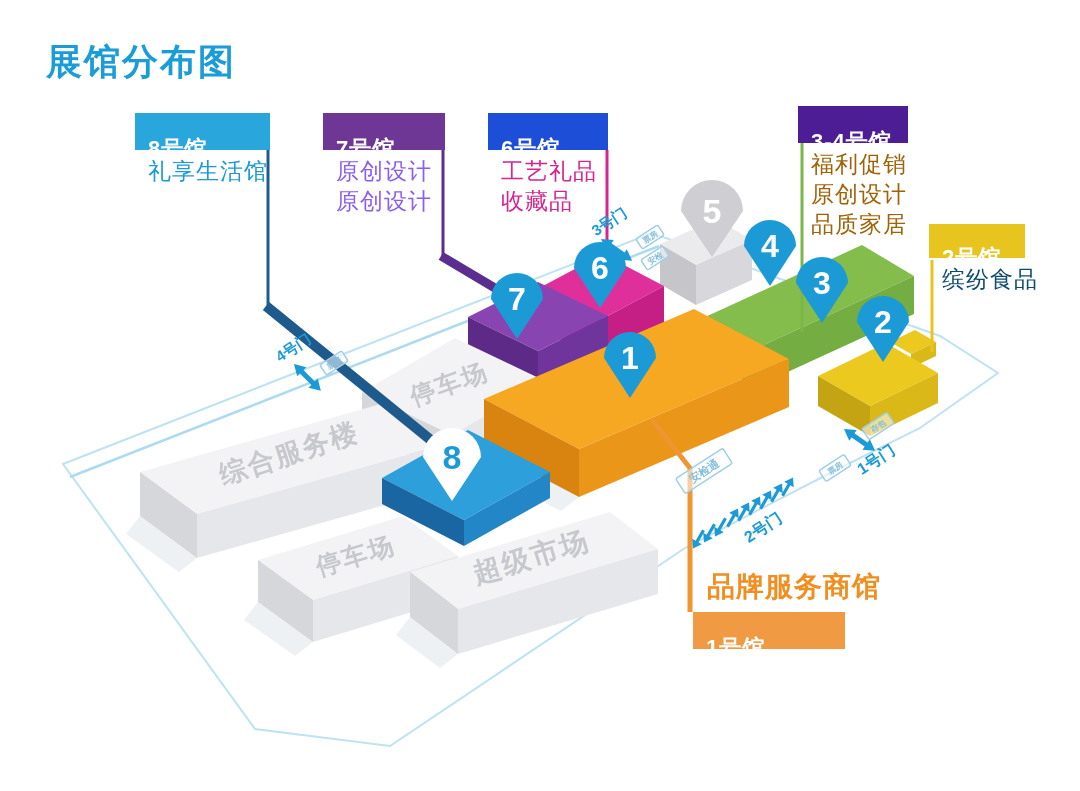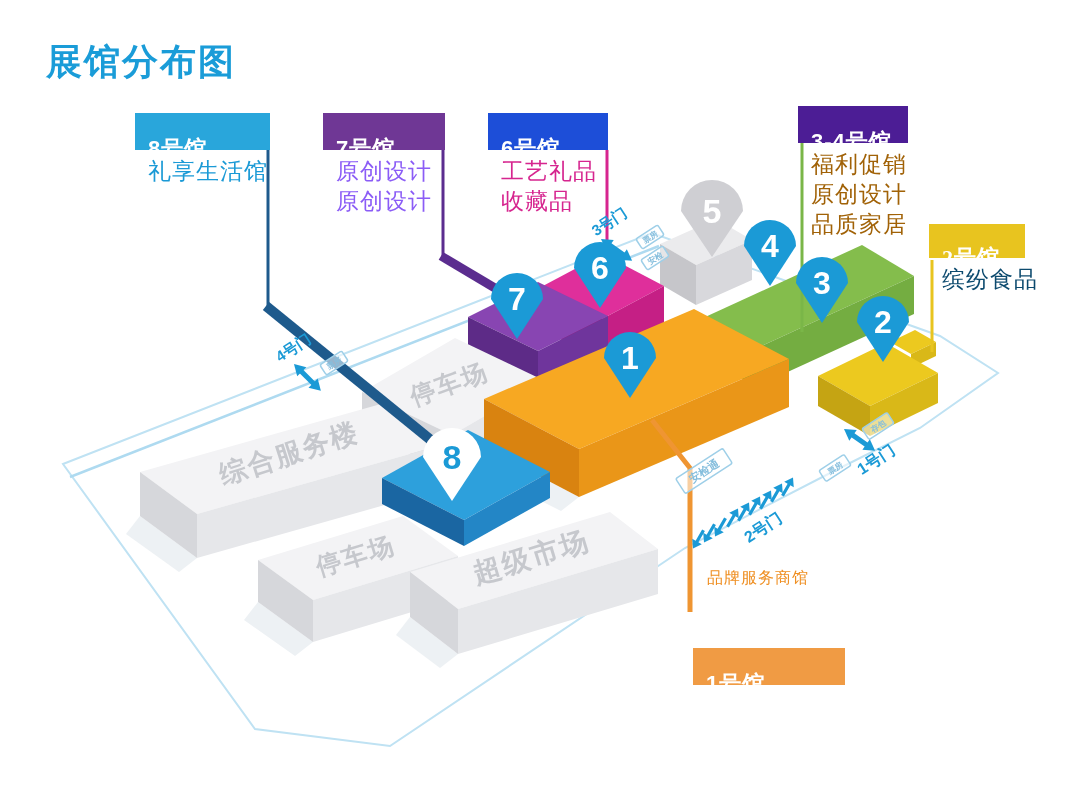--- a/index.html
+++ b/index.html
@@ -6,21 +6,21 @@
   .stage{position:relative;width:1080px;height:791px;overflow:hidden;background:#ffffff;
          font-family:"Liberation Sans","DejaVu Sans",sans-serif;}
   .map-svg{position:absolute;left:0;top:0;}
   .page-title{position:absolute;left:46px;top:38px;font-size:36px;font-weight:900;
               color:#1a9cd8;letter-spacing:2px;}
   .card{position:absolute;}
   .card-head{height:37px;line-height:37px;padding:17px 13px;box-sizing:border-box;
              color:#ffffff;font-size:22px;font-weight:800;letter-spacing:1px;}
   .card-lines{margin-top:6px;padding-left:13px;font-size:23px;font-weight:400;
               line-height:30px;letter-spacing:1px;}
-  .note-label{position:absolute;font-size:16px;font-weight:400;color:#ef8f22;letter-spacing:1px;}
+  .note-label{position:absolute;font-size:28px;font-weight:700;color:#ef8f22;letter-spacing:1px;}
   svg text{font-family:"Liberation Sans","DejaVu Sans",sans-serif;}
   .pin-num{font-weight:800;fill:#ffffff;}
   .gate-label{font-weight:800;fill:#1b9ad6;}
   .bldg-label{font-weight:800;fill:#c6c8cd;letter-spacing:2px;}
   .booth-label{font-weight:700;fill:#85bedd;}
 </style>
 </head>
 <body>
 
 <div class="stage">
@@ -246,24 +246,24 @@
 <div class="card" style="left:798px;top:106px;">
   <div class="card-head" style="background:#4c1d95;width:110px;">3-4号馆</div>
   <div class="card-lines" style="color:#a16207;">
     <div>福利促销</div>
     <div>原创设计</div>
     <div>品质家居</div>
   </div>
 </div>
 
 <div class="card" style="left:929px;top:224px;">
-  <div class="card-head" style="background:#e8c41f;width:96px;height:34px;line-height:34px;font-family:Liberation Serif, serif;">2号馆</div>
+  <div class="card-head" style="background:#e8c41f;width:96px;height:34px;line-height:34px;">2号馆</div>
   <div class="card-lines" style="color:#0c4a6e;">
     <div>缤纷食品</div>
   </div>
 </div>
 
 <div class="note-label" style="left:707px;top:568px;">品牌服务商馆</div>
 <div class="card" style="left:693px;top:612px;">
-  <div class="card-head" style="background:#f09b44;width:152px;margin-top:36px;">1号馆</div>
+  <div class="card-head" style="background:#f09b44;width:152px;">1号馆</div>
 </div>
 
 </div>
 
 </body></html>

